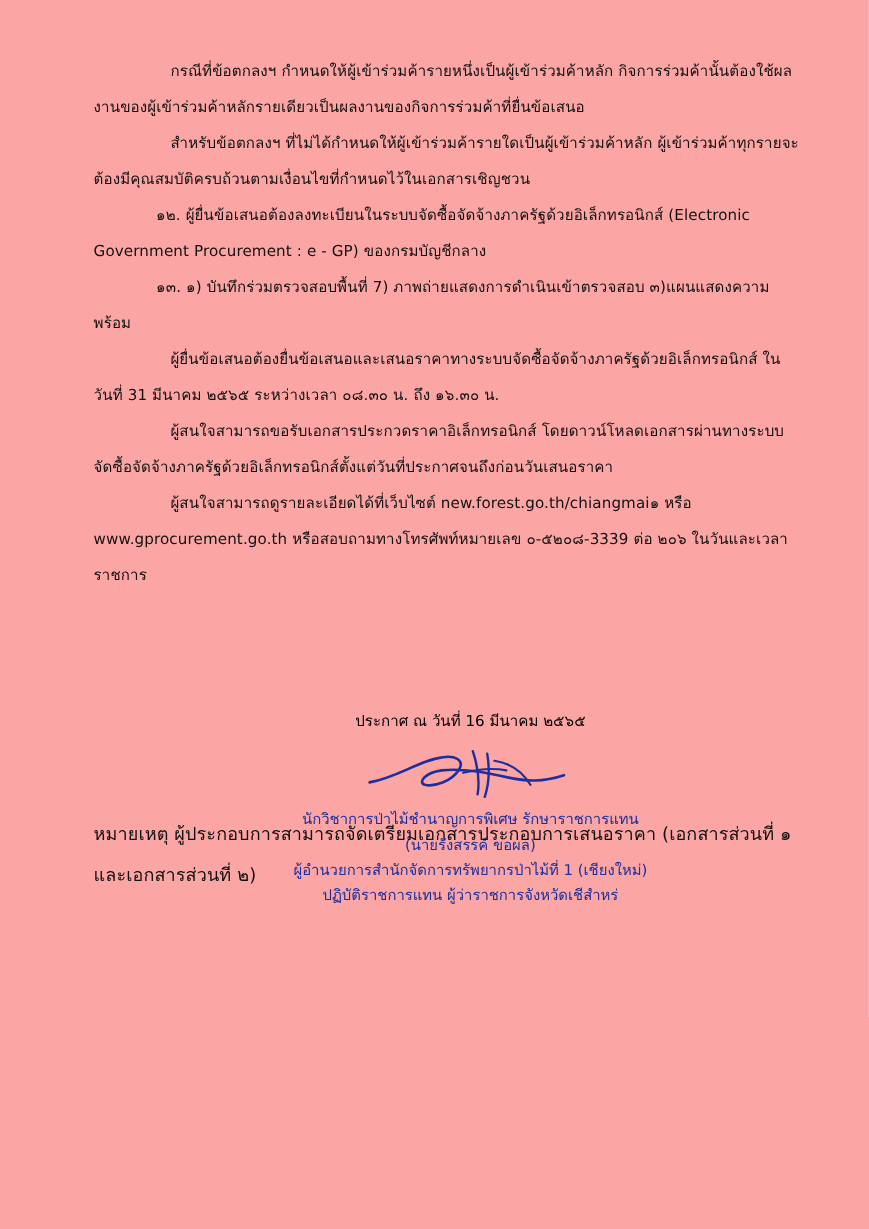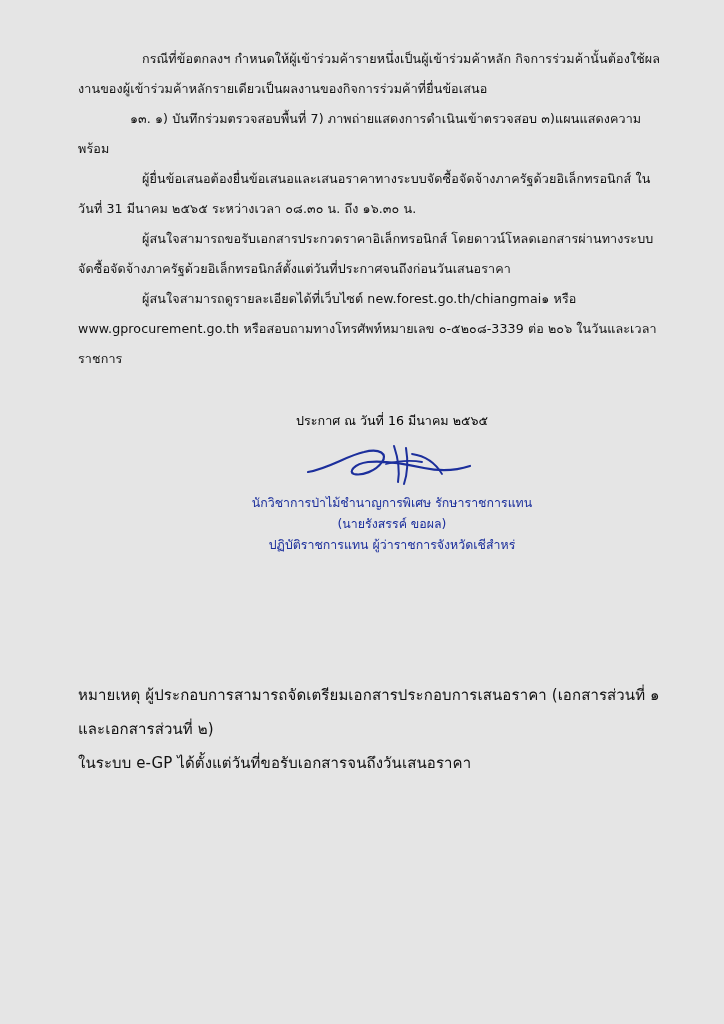--- a/index.html
+++ b/index.html
@@ -11,21 +11,21 @@
     width: 724px;
     height: 1024px;
     position: relative;
     font-family: "Liberation Sans", sans-serif;
     color: #000000;
     overflow: hidden;
   }
   .page {
     position: absolute;
     inset: 0;
-    background: #e5e5e5;
+    background: #fca5a5;
   }
   .content {
     position: absolute;
     left: 78px;
     right: 58px;
     top: 44px;
   }
   p {
     margin: 0 0 0 0;
     font-size: 12.6px;
@@ -33,21 +33,21 @@
     color: #111111;
     letter-spacing: 0.1px;
   }
   .indent {
     text-indent: 64px;
   }
   .indent-sm {
     text-indent: 52px;
   }
   .announce {
-    margin-top: 32px;
+    margin-top: 92px;
     text-align: center;
     font-size: 12.6px;
     line-height: 30px;
     padding-left: 40px;
   }
   .sign-area {
     margin-top: 10px;
     text-align: center;
     padding-left: 40px;
     position: relative;
@@ -84,42 +84,44 @@
   }
 </style>
 </head>
 <body>
 
 <div class="page">
 
   <div class="content">
 
     <p class="thai indent">กรณีที่ข้อตกลงฯ กำหนดให้ผู้เข้าร่วมค้ารายหนึ่งเป็นผู้เข้าร่วมค้าหลัก กิจการร่วมค้านั้นต้องใช้ผลงานของผู้เข้าร่วมค้าหลักรายเดียวเป็นผลงานของกิจการร่วมค้าที่ยื่นข้อเสนอ</p>
+    <p class="thai indent">สำหรับข้อตกลงฯ ที่ไม่ได้กำหนดให้ผู้เข้าร่วมค้ารายใดเป็นผู้เข้าร่วมค้าหลัก ผู้เข้าร่วมค้าทุกรายจะต้องมีคุณสมบัติครบถ้วนตามเงื่อนไขที่กำหนดไว้ในเอกสารเชิญชวน</p>
+    <p class="thai indent-sm">๑๒. ผู้ยื่นข้อเสนอต้องลงทะเบียนในระบบจัดซื้อจัดจ้างภาครัฐด้วยอิเล็กทรอนิกส์ (Electronic Government Procurement : e - GP) ของกรมบัญชีกลาง</p>
     <p class="thai indent-sm">๑๓. ๑) บันทึกร่วมตรวจสอบพื้นที่ 7) ภาพถ่ายแสดงการดำเนินเข้าตรวจสอบ ๓)แผนแสดงความพร้อม</p>
     <p class="thai indent">ผู้ยื่นข้อเสนอต้องยื่นข้อเสนอและเสนอราคาทางระบบจัดซื้อจัดจ้างภาครัฐด้วยอิเล็กทรอนิกส์ ในวันที่ 31 มีนาคม ๒๕๖๕ ระหว่างเวลา ๐๘.๓๐ น. ถึง ๑๖.๓๐ น.</p>
     <p class="thai indent">ผู้สนใจสามารถขอรับเอกสารประกวดราคาอิเล็กทรอนิกส์ โดยดาวน์โหลดเอกสารผ่านทางระบบจัดซื้อจัดจ้างภาครัฐด้วยอิเล็กทรอนิกส์ตั้งแต่วันที่ประกาศจนถึงก่อนวันเสนอราคา</p>
     <p class="thai indent">ผู้สนใจสามารถดูรายละเอียดได้ที่เว็บไซต์ new.forest.go.th/chiangmai๑ หรือ www.gprocurement.go.th หรือสอบถามทางโทรศัพท์หมายเลข ๐-๕๒๐๘-3339 ต่อ ๒๐๖ ในวันและเวลาราชการ</p>
 
     <div class="announce thai">ประกาศ ณ วันที่ 16 มีนาคม ๒๕๖๕</div>
 
     <div class="sign-area">
       <div class="signature">
         <svg width="180" height="52" viewBox="0 0 180 52" fill="none" xmlns="http://www.w3.org/2000/svg">
           <path d="M6 30 C28 26, 44 14, 62 10 C78 6, 86 12, 80 20 C74 29, 60 34, 52 32 C46 30, 52 22, 66 20 C84 18, 104 22, 122 26 C136 29, 150 30, 168 24" stroke="#1c2f9c" stroke-width="2.2" stroke-linecap="round" fill="none"></path>
           <path d="M92 4 C96 16, 98 28, 96 40" stroke="#1c2f9c" stroke-width="2" stroke-linecap="round" fill="none"></path>
           <path d="M104 6 C106 18, 106 30, 102 42" stroke="#1c2f9c" stroke-width="2" stroke-linecap="round" fill="none"></path>
           <path d="M84 22 C96 19, 110 18, 120 20" stroke="#1c2f9c" stroke-width="1.8" stroke-linecap="round" fill="none"></path>
           <path d="M110 12 C124 14, 134 22, 140 32" stroke="#1c2f9c" stroke-width="1.8" stroke-linecap="round" fill="none"></path>
         </svg>
       </div>
       <div class="sign-line thai">นักวิชาการป่าไม้ชำนาญการพิเศษ รักษาราชการแทน</div>
       <div class="sign-line thai">(นายรังสรรค์  ขอผล)</div>
+      <div class="sign-line thai">ผู้อำนวยการสำนักจัดการทรัพยากรป่าไม้ที่ 1 (เชียงใหม่)</div>
       <div class="sign-line thai">ปฏิบัติราชการแทน ผู้ว่าราชการจังหวัดเชีสำหร่</div>
     </div>
 
   </div>
 
   <div class="note">
     <p class="thai">หมายเหตุ  ผู้ประกอบการสามารถจัดเตรียมเอกสารประกอบการเสนอราคา (เอกสารส่วนที่ ๑ และเอกสารส่วนที่ ๒)</p>
-    <p class="thai">ในระบบ e-GP ได้ตั้งแต่วันที่ขอรับเอกสารจนถึงวันเสนอราคา</p>
   </div>
 
 </div>
 
 </body></html>

